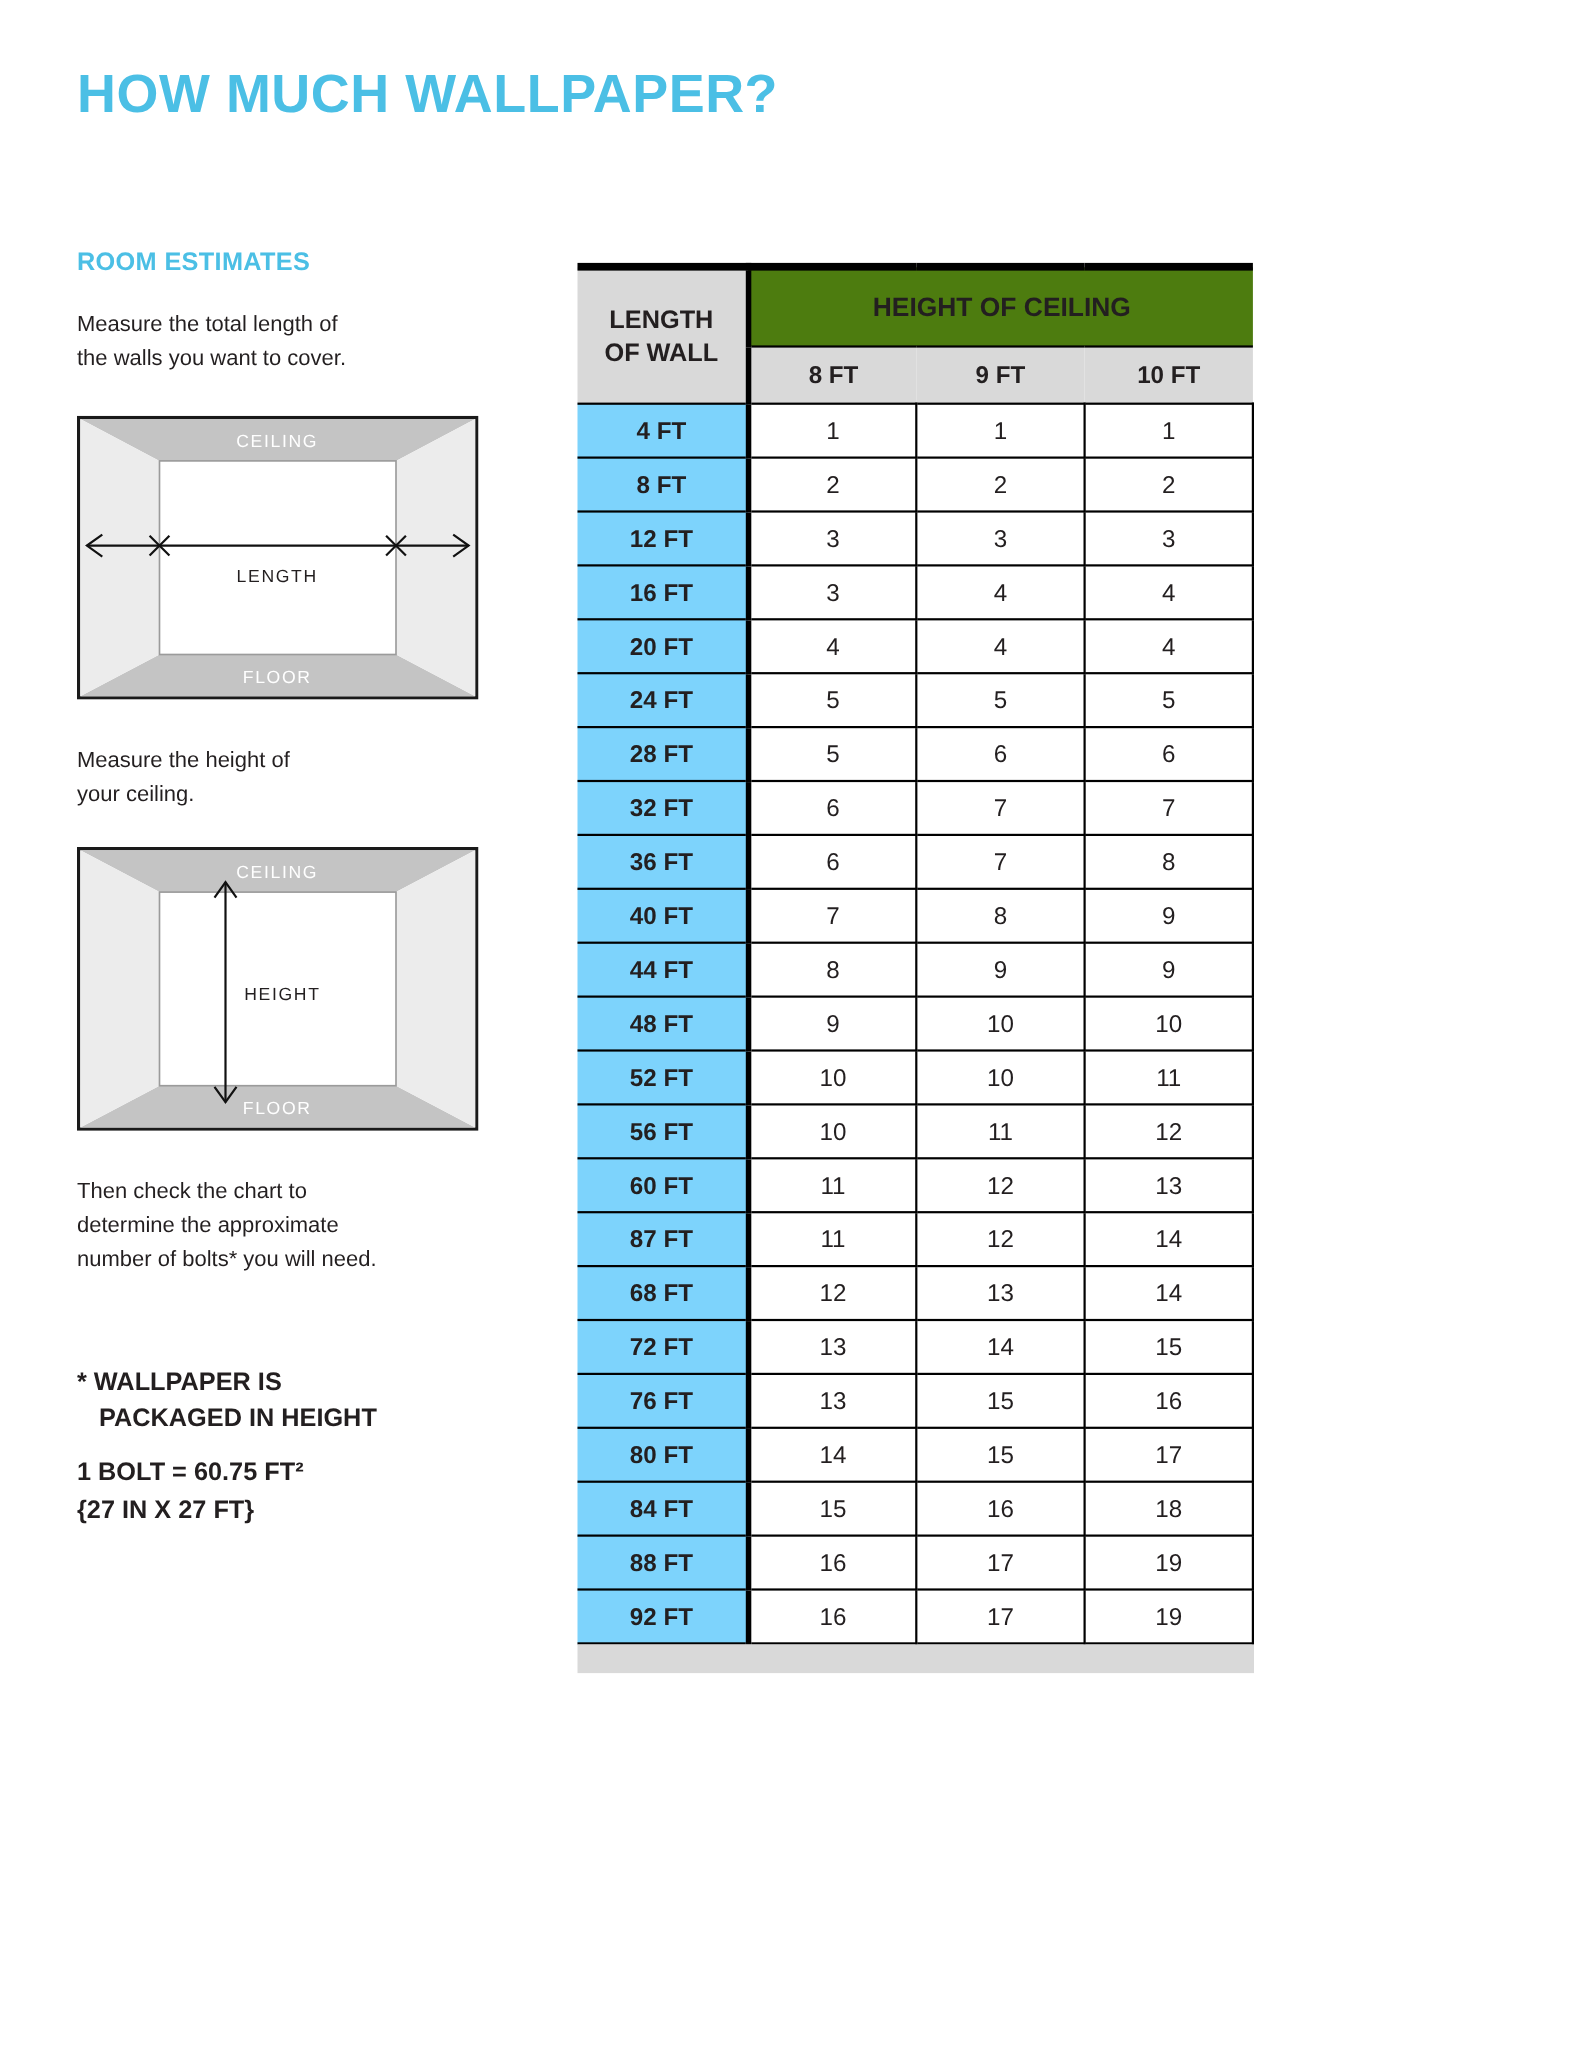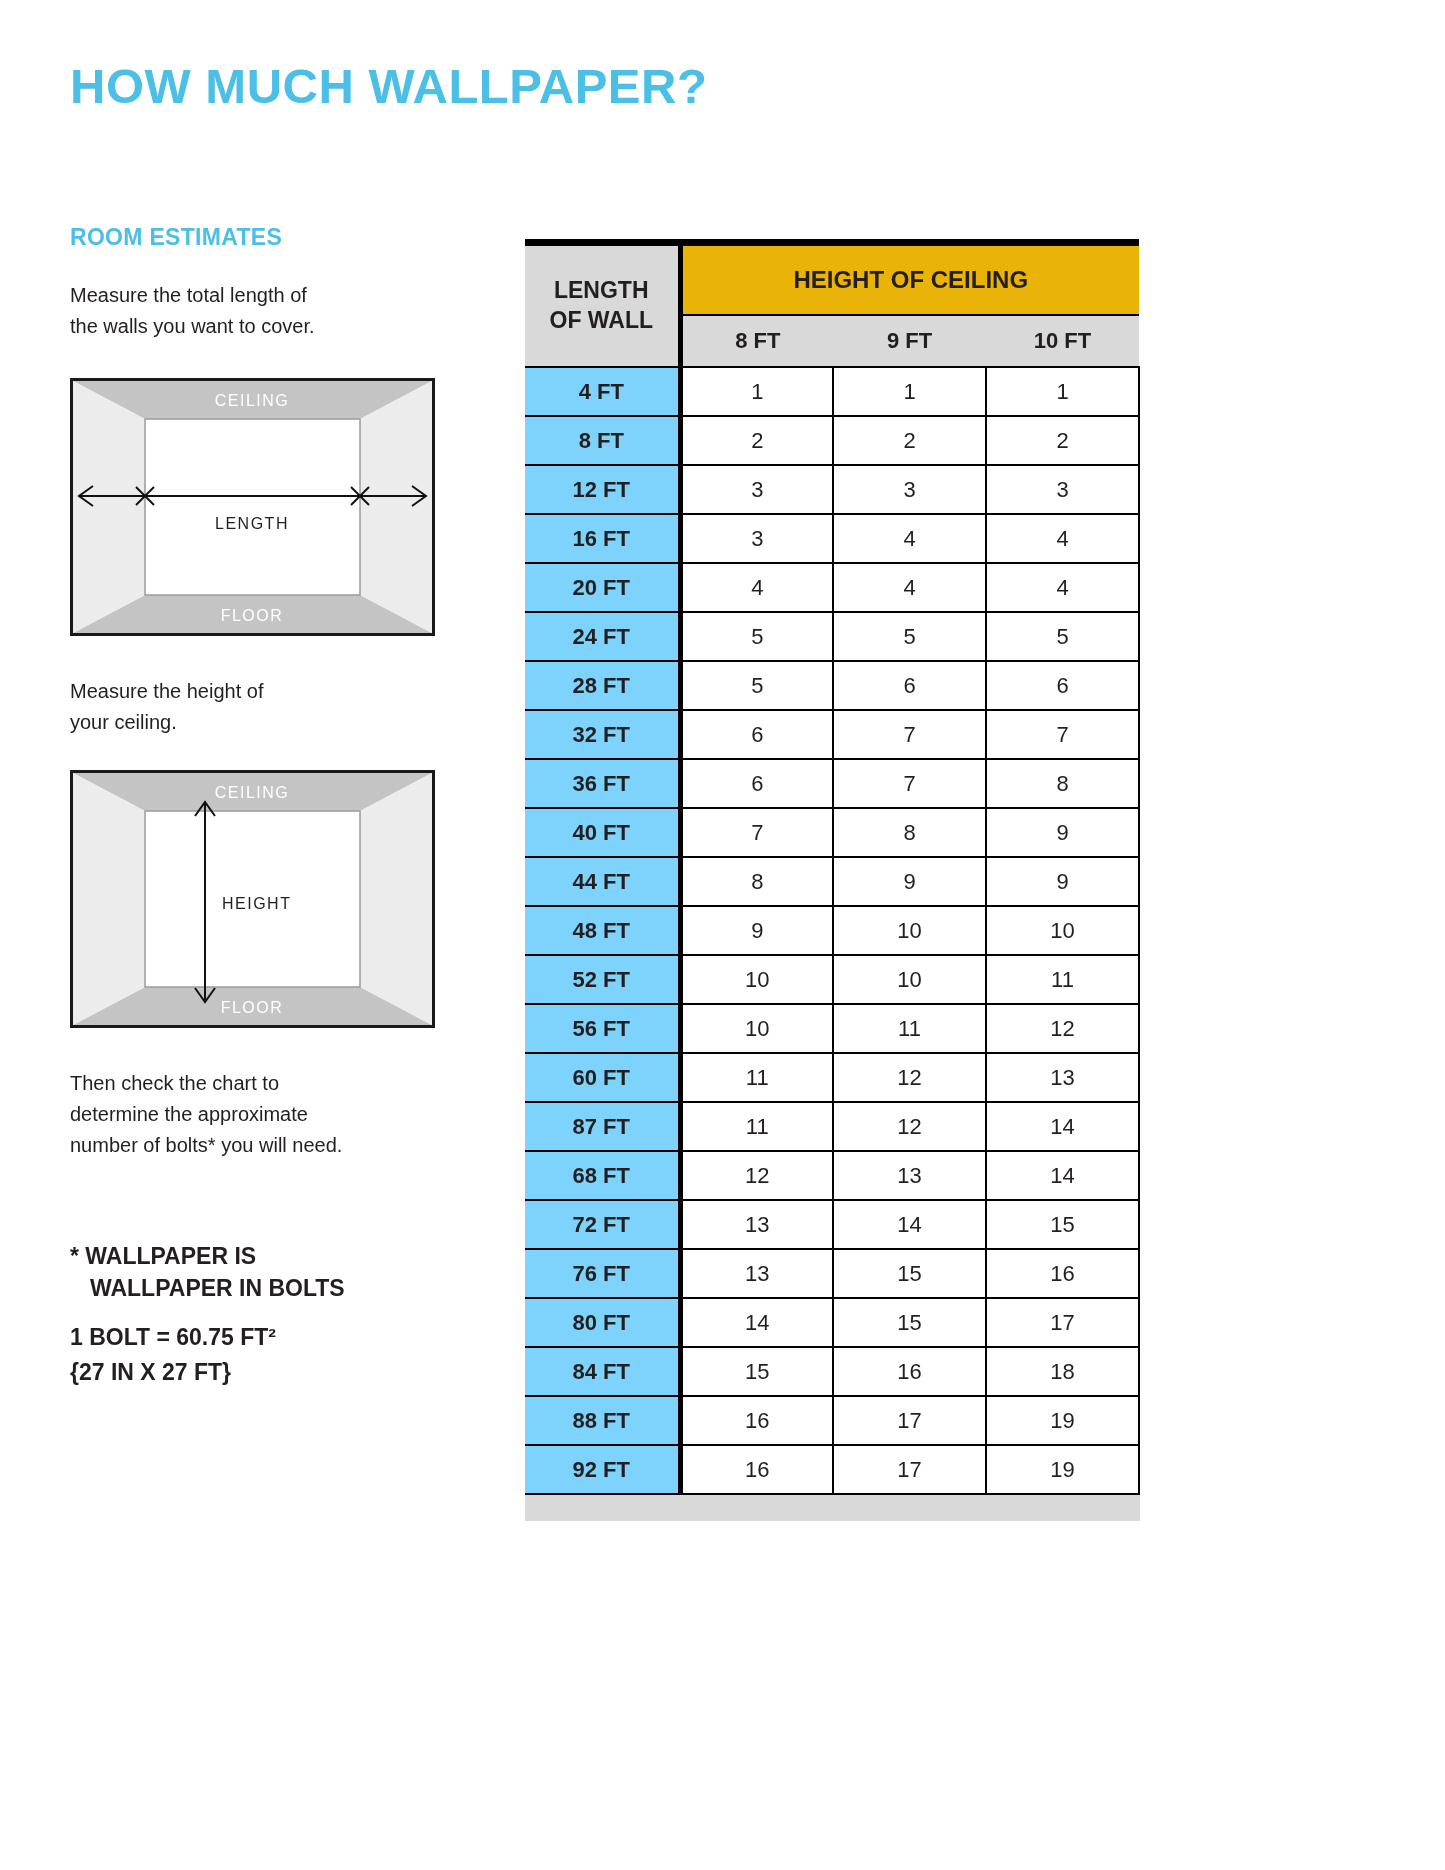--- a/index.html
+++ b/index.html
@@ -85,21 +85,21 @@
     background: #d9d9d9;
     font-size: 23px;
     font-weight: bold;
     white-space: pre-line;
     line-height: 1.3;
     text-align: center;
     vertical-align: middle;
     border-bottom: 2px solid #000;
   }
   th.ceiling-header {
-    background: #eab308;
+    background: #4d7c0f;
     font-size: 24px;
     font-weight: bold;
     height: 66px;
     text-align: center;
     vertical-align: middle;
     border-left: 5px solid #000;
     border-bottom: 2px solid #000;
   }
   tr.subhead th {
     background: #d9d9d9;
@@ -182,21 +182,21 @@
     </g>
     <text class="svg-label" x="152" y="139" text-anchor="start" font-size="16" fill="#231f20">HEIGHT</text>
   </svg>
 
   <p class="para p3">Then check the chart to
 determine the approximate
 number of bolts* you will need.</p>
 
   <div class="note-block">
     <div class="note-line1">* WALLPAPER IS</div>
-    <div class="note-line2">WALLPAPER IN BOLTS</div>
+    <div class="note-line2">PACKAGED IN HEIGHT</div>
   </div>
 
   <div class="bolt-block">
     <div>1 BOLT = 60.75 FT²</div>
     <div>{27 IN X 27 FT}</div>
   </div>
 
   <div class="table-wrap">
     <table class="bolts-table">
       <colgroup>

